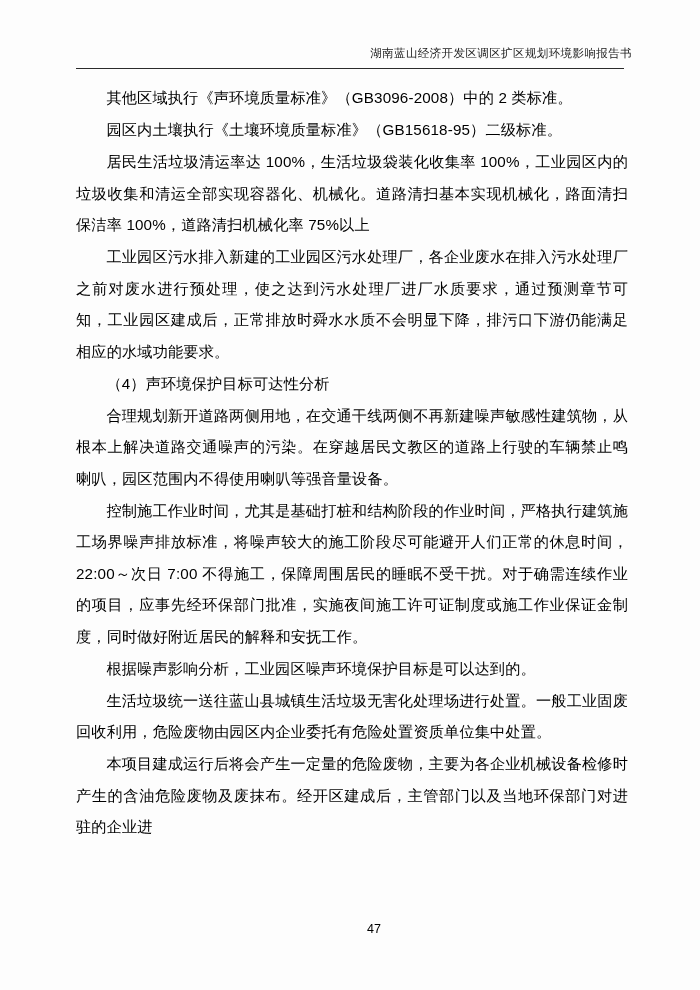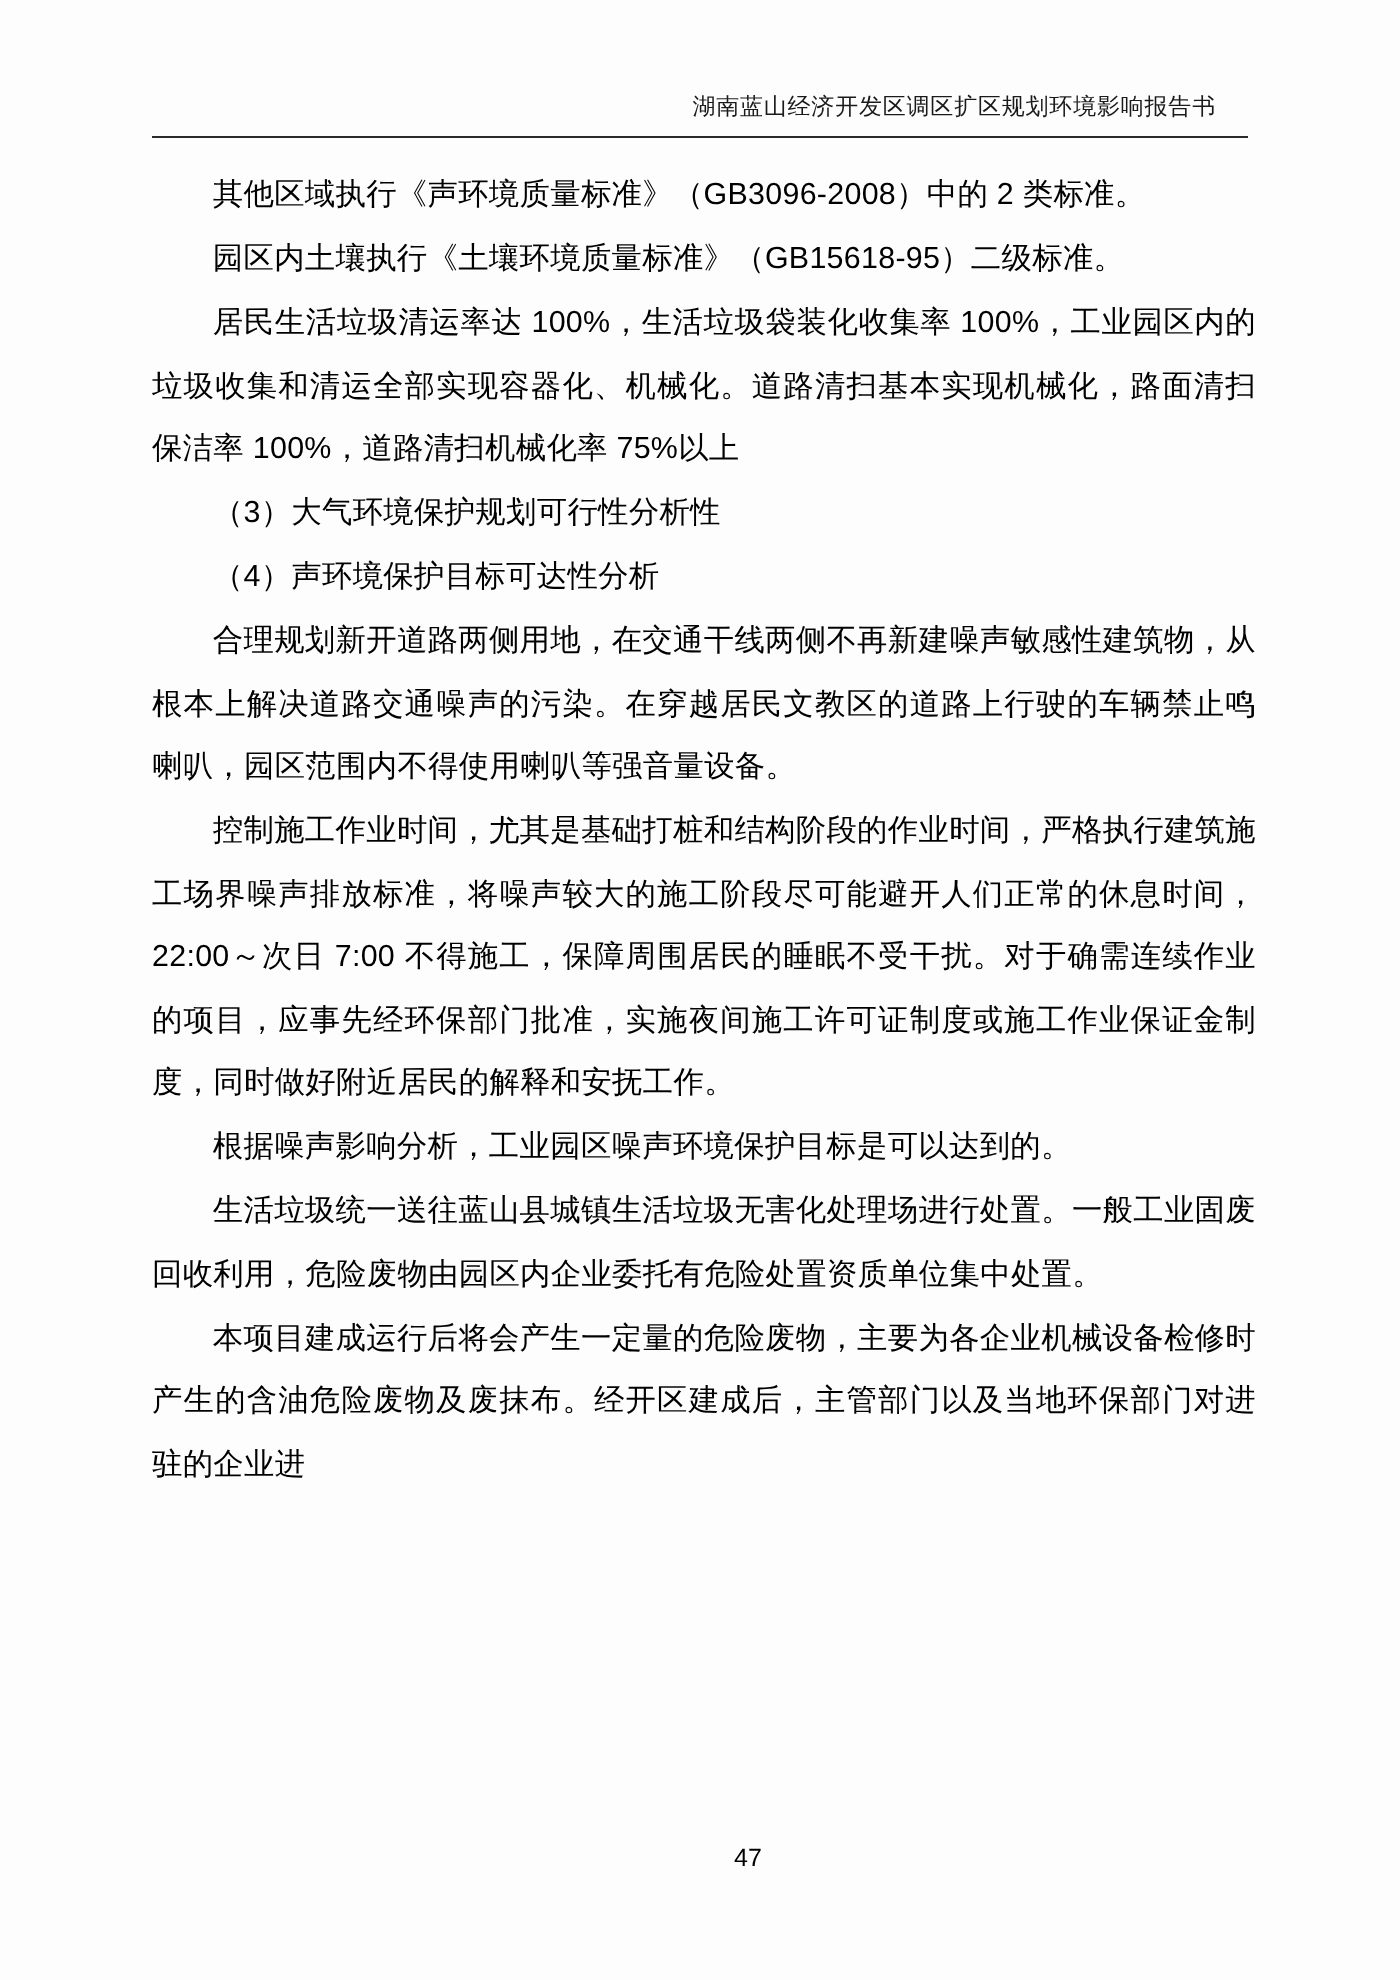--- a/index.html
+++ b/index.html
@@ -18,21 +18,21 @@
   .page {
     position: absolute;
     left: 0;
     top: 0;
     width: 700px;
     height: 990px;
     background: #fdfdfd;
   }
   .header {
     position: absolute;
-    left: 60px;
+    left: 84px;
     top: 46px;
     width: 548px;
     text-align: right;
     font-size: 11.5px;
     font-family: "DejaVu Serif", "Liberation Serif", serif;
     letter-spacing: 0.4px;
     color: #1a1a1a;
   }
   .header-rule {
     position: absolute;
@@ -78,21 +78,21 @@
 
 <div class="page">
 
   <div class="header">湖南蓝山经济开发区调区扩区规划环境影响报告书</div>
   <div class="header-rule"></div>
 
   <div class="content">
     <p class="para indent">其他区域执行《声环境质量标准》（GB3096-2008）中的 2 类标准。</p>
     <p class="para indent">园区内土壤执行《土壤环境质量标准》（GB15618-95）二级标准。</p>
     <p class="para indent">居民生活垃圾清运率达 100%，生活垃圾袋装化收集率 100%，工业园区内的垃圾收集和清运全部实现容器化、机械化。道路清扫基本实现机械化，路面清扫保洁率 100%，道路清扫机械化率 75%以上</p>
-    <p class="para indent">（3）大气环境保护规划可行性分析性</p>
+    <p class="para indent">工业园区污水排入新建的工业园区污水处理厂，各企业废水在排入污水处理厂之前对废水进行预处理，使之达到污水处理厂进厂水质要求，通过预测章节可知，工业园区建成后，正常排放时舜水水质不会明显下降，排污口下游仍能满足相应的水域功能要求。</p>
     <p class="para indent">（4）声环境保护目标可达性分析</p>
     <p class="para indent">合理规划新开道路两侧用地，在交通干线两侧不再新建噪声敏感性建筑物，从根本上解决道路交通噪声的污染。在穿越居民文教区的道路上行驶的车辆禁止鸣喇叭，园区范围内不得使用喇叭等强音量设备。</p>
     <p class="para indent">控制施工作业时间，尤其是基础打桩和结构阶段的作业时间，严格执行建筑施工场界噪声排放标准，将噪声较大的施工阶段尽可能避开人们正常的休息时间，22:00～次日 7:00 不得施工，保障周围居民的睡眠不受干扰。对于确需连续作业的项目，应事先经环保部门批准，实施夜间施工许可证制度或施工作业保证金制度，同时做好附近居民的解释和安抚工作。</p>
     <p class="para indent">根据噪声影响分析，工业园区噪声环境保护目标是可以达到的。</p>
     <p class="para indent">生活垃圾统一送往蓝山县城镇生活垃圾无害化处理场进行处置。一般工业固废回收利用，危险废物由园区内企业委托有危险处置资质单位集中处置。</p>
     <p class="para indent">本项目建成运行后将会产生一定量的危险废物，主要为各企业机械设备检修时产生的含油危险废物及废抹布。经开区建成后，主管部门以及当地环保部门对进驻的企业进</p>
   </div>
 
   <div class="footer">47</div>
 

